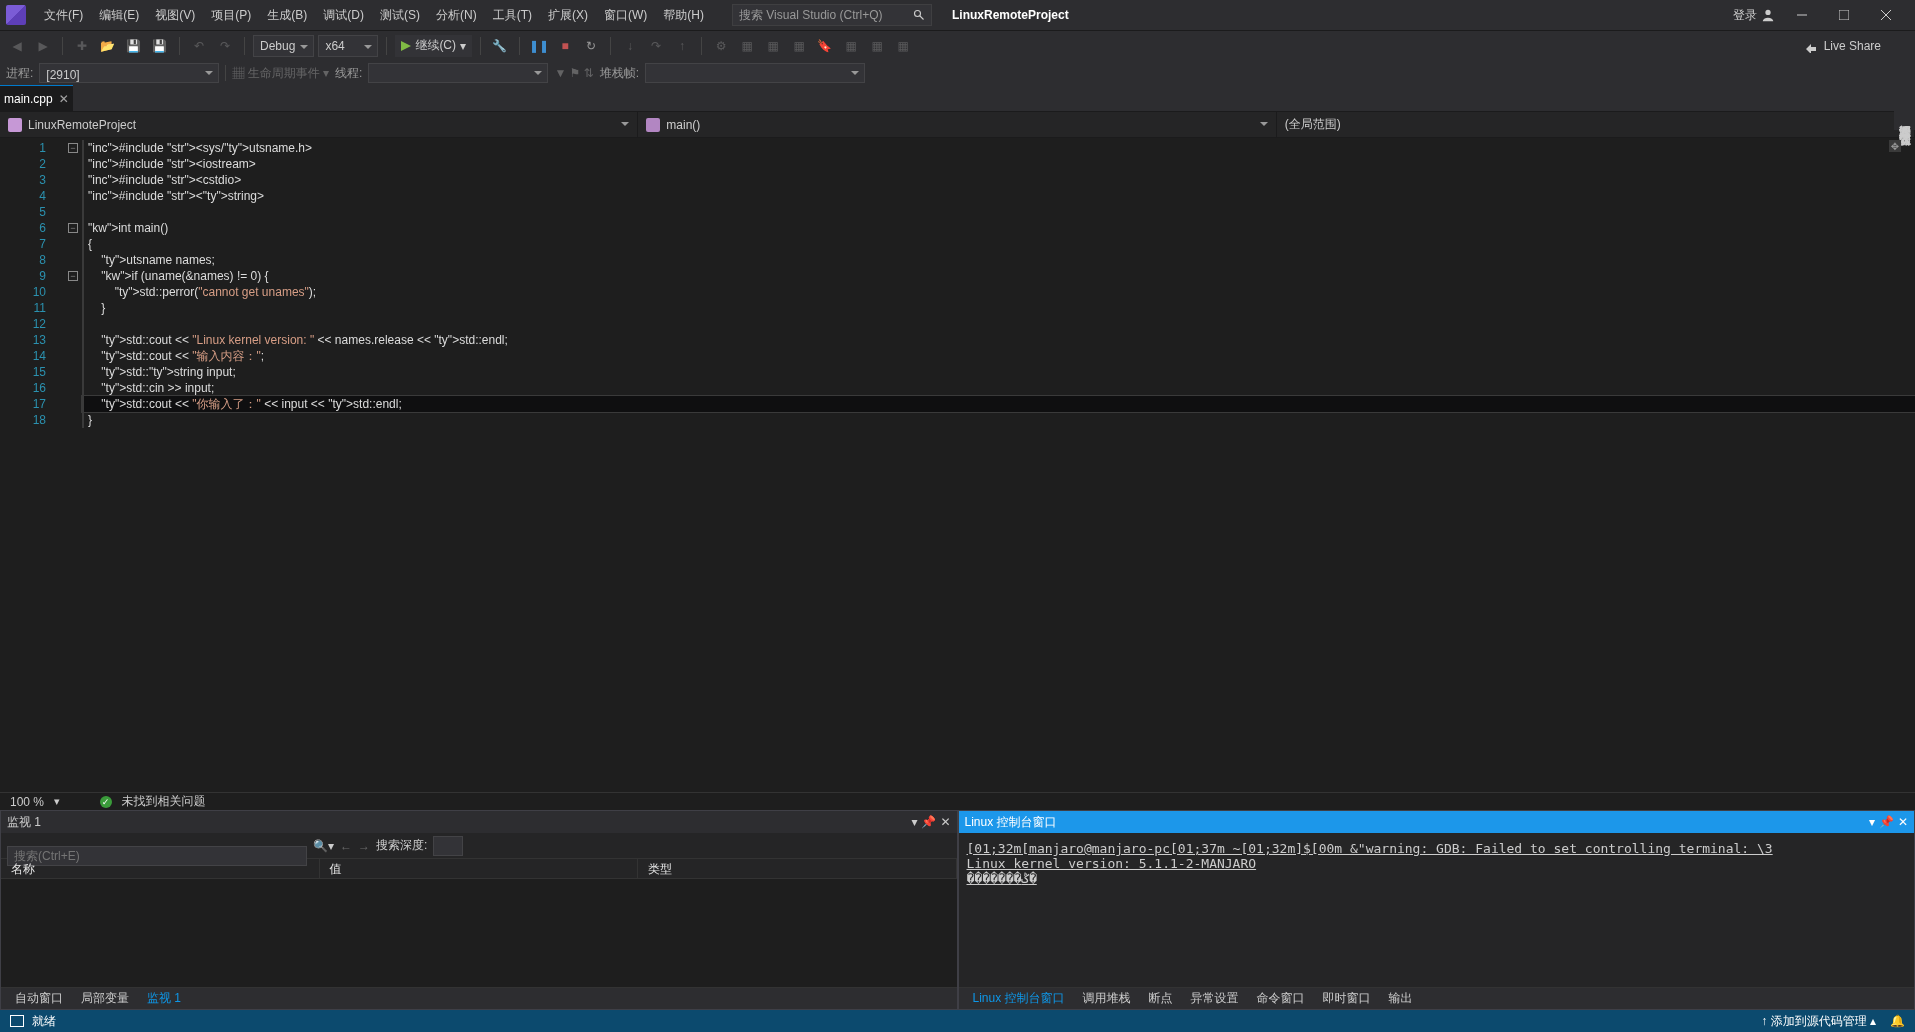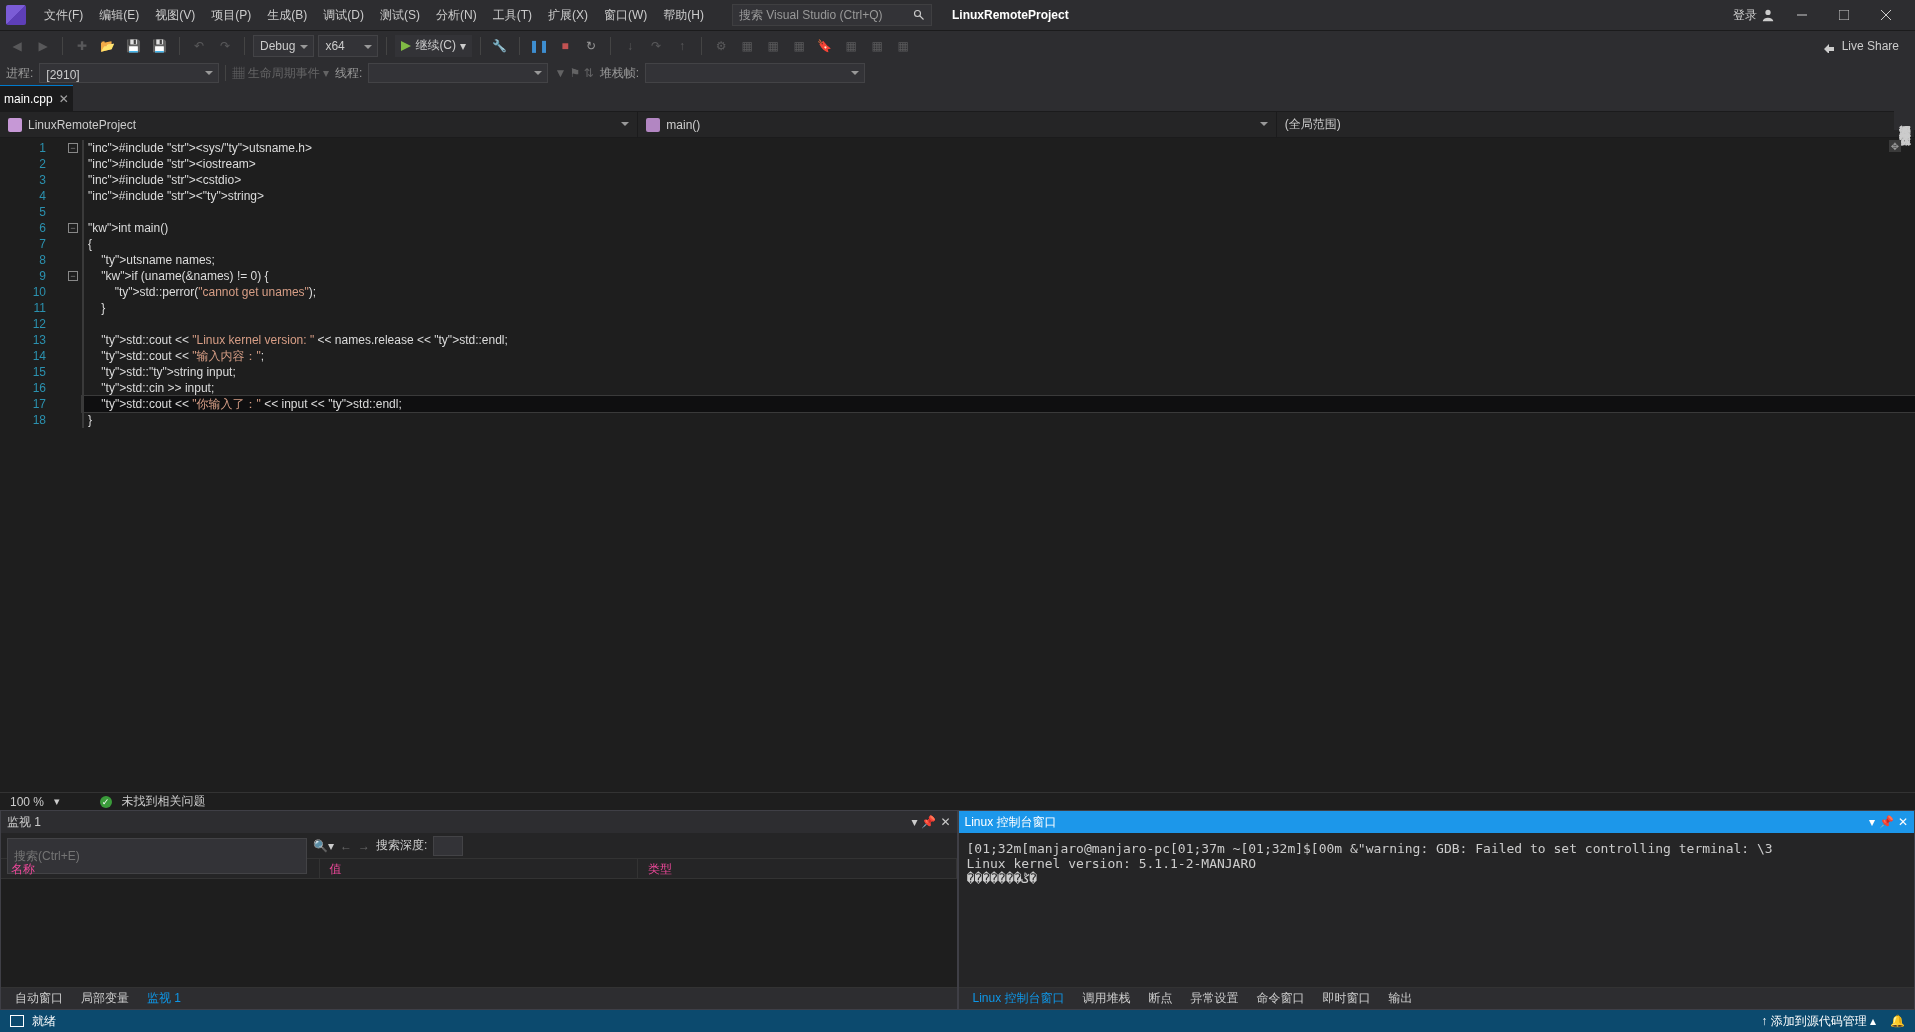--- a/index.html
+++ b/index.html
@@ -13,21 +13,21 @@
 .menubar .right { margin-left:auto; display:flex; align-items:center; gap:12px; padding-right:8px;}
 .menubar .right .login { color:#ccc; display:flex; align-items:center; gap:4px; }
 .menubar .right .wbtn { width:30px; height:22px; display:flex; align-items:center; justify-content:center; color:#ccc; }
 .toolbar { height:30px; background:#2d2d30; border-top:1px solid #1b1b1c; display:flex; align-items:center; padding:0 6px; gap:4px; }
 .toolbar .sep { width:1px; height:18px; background:#444; margin:0 4px; }
 .toolbar .tbtn { width:22px; height:22px; display:flex; align-items:center; justify-content:center; color:#999; }
 .toolbar .tbtn.dim { opacity:.4; }
 .toolbar .dd { height:22px; background:#333337; border:1px solid #434346; padding:0 18px 0 6px; display:flex; align-items:center; min-width:60px; color:#ccc; position:relative;}
 .toolbar .dd::after { content:''; position:absolute; right:5px; top:9px; border:4px solid transparent; border-top-color:#999; }
 .toolbar .cont { background:#333337; height:22px; padding:0 6px; display:flex; align-items:center; gap:4px; color:#ccc; }
-.toolbar .liveshare { margin-left:auto; margin-right:10px; color:#ccc; display:flex; align-items:center; gap:6px;}
+.toolbar .liveshare { margin-left:auto; margin-right:28px; color:#ccc; display:flex; align-items:center; gap:6px;}
 .dbgbar { height:26px; background:#2d2d30; display:flex; align-items:center; padding:0 6px; color:#999; gap:6px;}
 .dbgbar .dd { height:20px; background:#333337; border:1px solid #434346; padding:0 18px 0 6px; display:flex; align-items:flex-end; min-width:140px; position:relative; color:#ccc;}
 .dbgbar .dd::after { content:''; position:absolute; right:5px; top:7px; border:4px solid transparent; border-top-color:#999; }
 .tabs { height:26px; background:#2d2d30; display:flex; align-items:flex-end; border-bottom:1px solid #1b1b1c;}
 .tabs .tab { height:26px; background:#1b1b1c; color:#fff; padding:0 4px; display:flex; align-items:center; gap:6px; border-top:1px solid #007acc; }
 .tabs .tab.active { background:#1b1b1c; }
 .tabs .tab .x { opacity:.6; }
 .navbar { height:26px; background:#252526; display:flex; border-bottom:1px solid #1b1b1c;}
 .navbar .nd { flex:1; display:flex; align-items:center; padding:0 8px; color:#ccc; border-right:1px solid #1b1b1c; position:relative; }
 .navbar .nd::after { content:''; position:absolute; right:8px; top:10px; border:4px solid transparent; border-top-color:#999; }
@@ -44,24 +44,24 @@
 .str { color:#d69d85; }
 .editor-status { height:18px; background:#1e1e1e; border-top:1px solid #333; display:flex; align-items:center; padding:0 10px; gap:10px; color:#ccc; font-size:11px;}
 .editor-status .ok { width:12px; height:12px; border-radius:50%; background:#3a9b3a; display:flex; align-items:center; justify-content:center; color:#fff; font-size:9px;}
 .bottom { height:200px; display:flex; }
 .panel { flex:1; background:#252526; border:1px solid #3f3f46; display:flex; flex-direction:column; overflow:hidden; }
 .panel .phead { height:22px; background:#2d2d30; display:flex; align-items:center; padding:0 6px; color:#ccc; }
 .panel .phead.active { background:#007acc; color:#fff;  background:linear-gradient(#1c97ea,#1c97ea);}
 .panel .phead .pbtns { margin-left:auto; display:flex; gap:4px; font-size:11px; color:#ccc;}
 .panel .phead.active .pbtns { color:#fff; }
 .panel .psearch { height:26px; display:flex; align-items:center; padding:0 6px; gap:6px; border-bottom:1px solid #333;}
-.panel .psearch input { flex:0 0 300px; background:#333337; border:1px solid #434346; height:36px; color:#ccc; padding:0 6px;margin-top:20px;}
-.panel .pcols { height:20px; display:flex; border-bottom:1px solid #333; color:#ec4899;}
+.panel .psearch input { flex:0 0 300px; background:#333337; border:1px solid #434346; height:20px; color:#ccc; padding:0 6px;margin-top:20px;}
+.panel .pcols { height:20px; display:flex; border-bottom:1px solid #333; color:#e5e5e5;}
 .panel .pcols div { padding:2px 10px; border-right:1px solid #333; }
-.panel .pbody { flex:1; background:#1e1e1e; }
+.panel .pbody { flex:1; background:#1e1e1e;text-decoration:underline; }
 .panel.console .pbody { background:#252526; font-family:Consolas,monospace; font-size:13px; color:#ccc; padding:8px; white-space:pre; overflow:auto;}
 .panel .ptabs { height:22px; background:#2d2d30; display:flex; align-items:center; padding:0 6px; gap:2px; border-top:1px solid #333;}
 .panel .ptabs .pt { padding:2px 8px; color:#ccc; }
 .panel .ptabs .pt.active { color:#0e97e8; }
 .statusbar { height:22px; background:#0c4a6e; display:flex; align-items:center; padding:0 10px; color:#fff; }
 .statusbar .sicon { width:14px; height:12px; border:1px solid #fff; margin-right:8px;}
 .statusbar .right { margin-left:auto; display:flex; align-items:center; gap:14px;}
 .side-tabs { position:absolute; right:0; top:110px; writing-mode:vertical-rl; background:#2d2d30; padding:6px 2px; color:#ccc; font-size:11px; display:flex; gap:8px;}
 .mini-scroll { position:absolute; right:14px; top:140px; width:12px; height:12px; background:#3a3a3a; display:flex; align-items:center; justify-content:center; color:#999; font-size:10px;}
 svg { pointer-events:none; }

